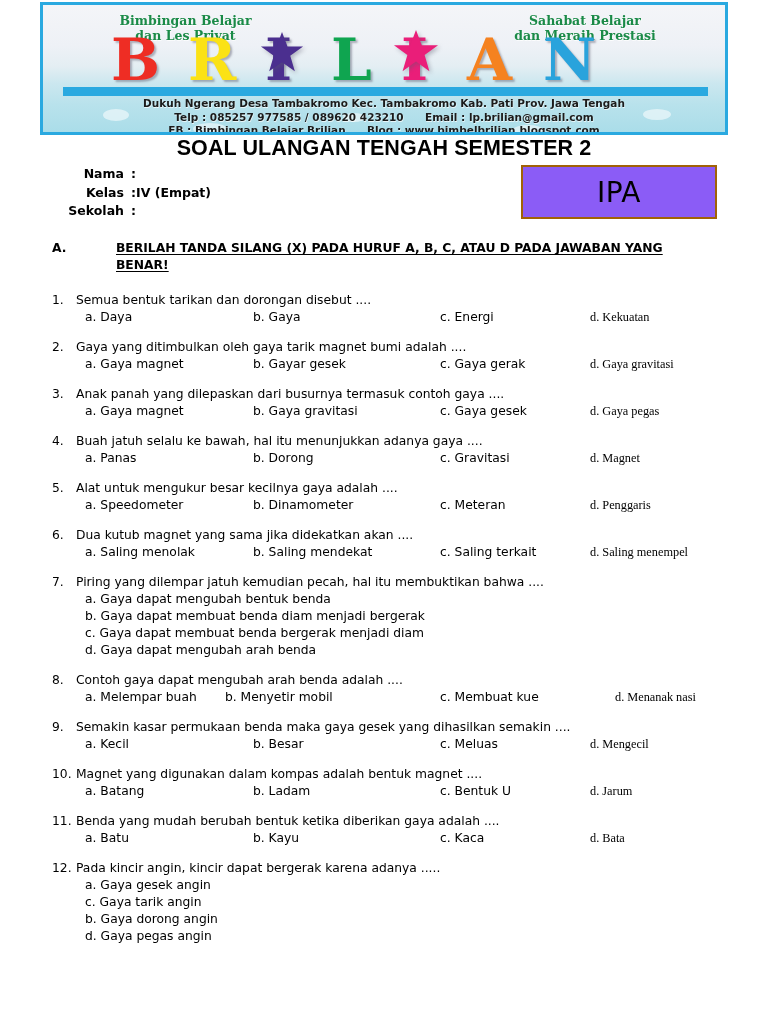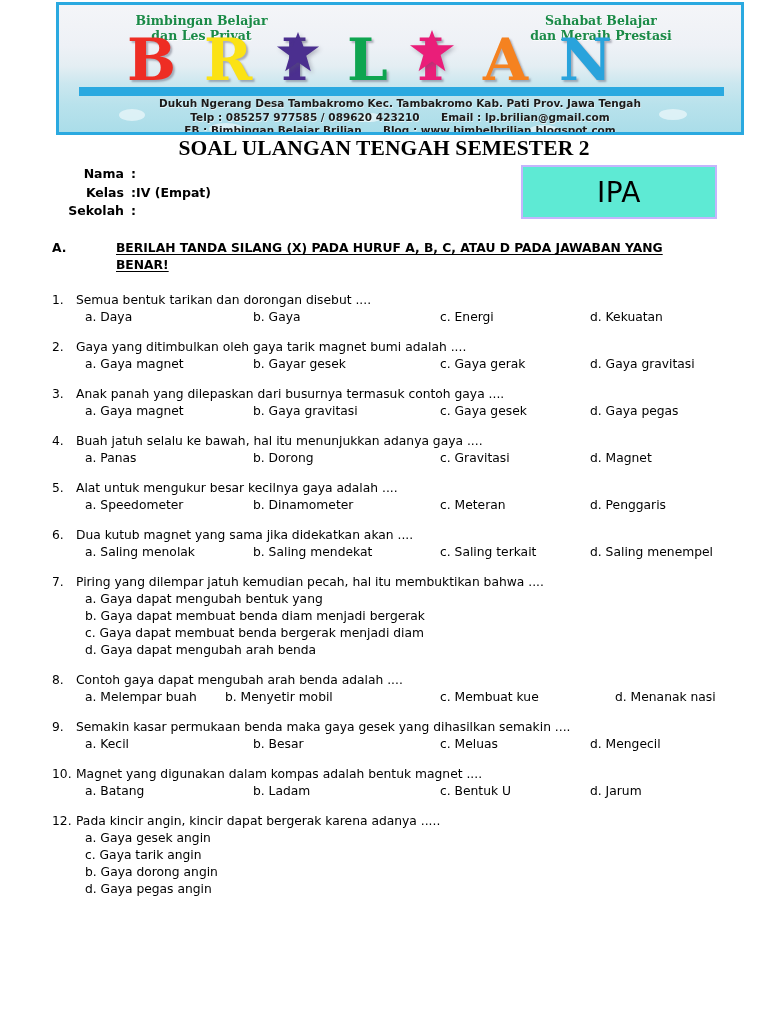--- a/index.html
+++ b/index.html
@@ -20,21 +20,21 @@
     width: 768px;
     height: 1024px;
     box-sizing: border-box;
     padding: 0;
     position: relative;
   }
 
   
   .banner {
     position: absolute;
-    left: 56px;
+    left: 40px;
     top: 2px;
     width: 688px;
     height: 133px;
     box-sizing: border-box;
     border: 3px solid #2aa9e0;
     background: linear-gradient(to bottom,
                 #f4f5f8 0%,
                 #eef1f6 32%,
                 #e4eef3 48%,
                 #cbe7ef 62%,
@@ -125,21 +125,21 @@
   }
   .contact .gap { display: inline-block; width: 14px; }
 
   
   .doc-title {
     position: absolute;
     left: 0;
     top: 136px;
     width: 768px;
     text-align: center;
-    font-family: Liberation Serif, serif;
+    font-family: Liberation Sans, sans-serif;
     font-weight: bold;
     font-size: 21.5px;
     letter-spacing: 0.1px;
   }
 
   
   .identity {
     position: absolute;
     left: 52px;
     top: 165px;
@@ -152,25 +152,25 @@
   .id-label { width: 72px; }
   .id-colon { width: 12px; }
   .id-value { font-weight: bold; }
 
   .subject-box {
     position: absolute;
     left: 521px;
     top: 165px;
     width: 192px;
     height: 50px;
-    border: 2px solid #c4b5fd;
+    border: 2px solid #a16207;
     display: flex;
     align-items: center;
     justify-content: center;
-    background: #5eead4;
+    background: #8b5cf6;
   }
   .subject-text {
     font-family: "DejaVu Sans", sans-serif;
     font-size: 28px;
     font-weight: normal;
     letter-spacing: 0.5px;
   }
 
   
   .section {
@@ -212,21 +212,21 @@
 
   .opts-row {
     display: flex;
     line-height: 17px;
     padding-left: 9px;
   }
   .opt { flex: none; }
   .opt-c0 { width: 168px; }
   .opt-c1 { width: 187px; }
   .opt-c2 { width: 150px; }
-  .opt-c3 { width: auto; }
+  .opt-c3 { width: auto; font-family: Liberation Serif, serif; }
 
   
   .opts-wide .opt-c0 { width: 140px; }
   .opts-wide .opt-c1 { width: 215px; }
   .opts-wide .opt-c2 { width: 175px; }
 
   .opts-stack {
     padding-left: 9px;
     line-height: 17px;
   }
@@ -407,21 +407,21 @@
             <span class="opt opt-c3">d. Saling menempel</span>
           </div>
         </div>
       </div>
 
       <div class="q">
         <span class="q-num">7.</span>
         <div class="q-body">
           <div class="q-text">Piring yang dilempar jatuh kemudian pecah, hal itu membuktikan bahwa ....</div>
           <div class="opts-stack">
-            <div>a. Gaya dapat mengubah bentuk yang</div>
+            <div>a. Gaya dapat mengubah bentuk benda</div>
             <div>b. Gaya dapat membuat benda diam menjadi bergerak</div>
             <div>c. Gaya dapat membuat benda bergerak menjadi diam</div>
             <div>d. Gaya dapat mengubah arah benda</div>
           </div>
         </div>
       </div>
 
       <div class="q">
         <span class="q-num">8.</span>
         <div class="q-body">
@@ -454,20 +454,32 @@
           <div class="q-text">Magnet yang digunakan dalam kompas adalah bentuk magnet ....</div>
           <div class="opts-row">
             <span class="opt opt-c0">a. Batang</span>
             <span class="opt opt-c1">b. Ladam</span>
             <span class="opt opt-c2">c. Bentuk U</span>
             <span class="opt opt-c3">d. Jarum</span>
           </div>
         </div>
       </div>
 
+      <div class="q">
+        <span class="q-num">11.</span>
+        <div class="q-body">
+          <div class="q-text">Benda yang mudah berubah bentuk ketika diberikan gaya adalah ....</div>
+          <div class="opts-row">
+            <span class="opt opt-c0">a. Batu</span>
+            <span class="opt opt-c1">b. Kayu</span>
+            <span class="opt opt-c2">c. Kaca</span>
+            <span class="opt opt-c3">d. Bata</span>
+          </div>
+        </div>
+      </div>
 
       <div class="q">
         <span class="q-num">12.</span>
         <div class="q-body">
           <div class="q-text">Pada kincir angin, kincir dapat bergerak karena adanya .....</div>
           <div class="opts-stack">
             <div>a. Gaya gesek angin</div>
             <div>c. Gaya tarik angin</div>
             <div>b. Gaya dorong angin</div>
             <div>d. Gaya pegas angin</div>

